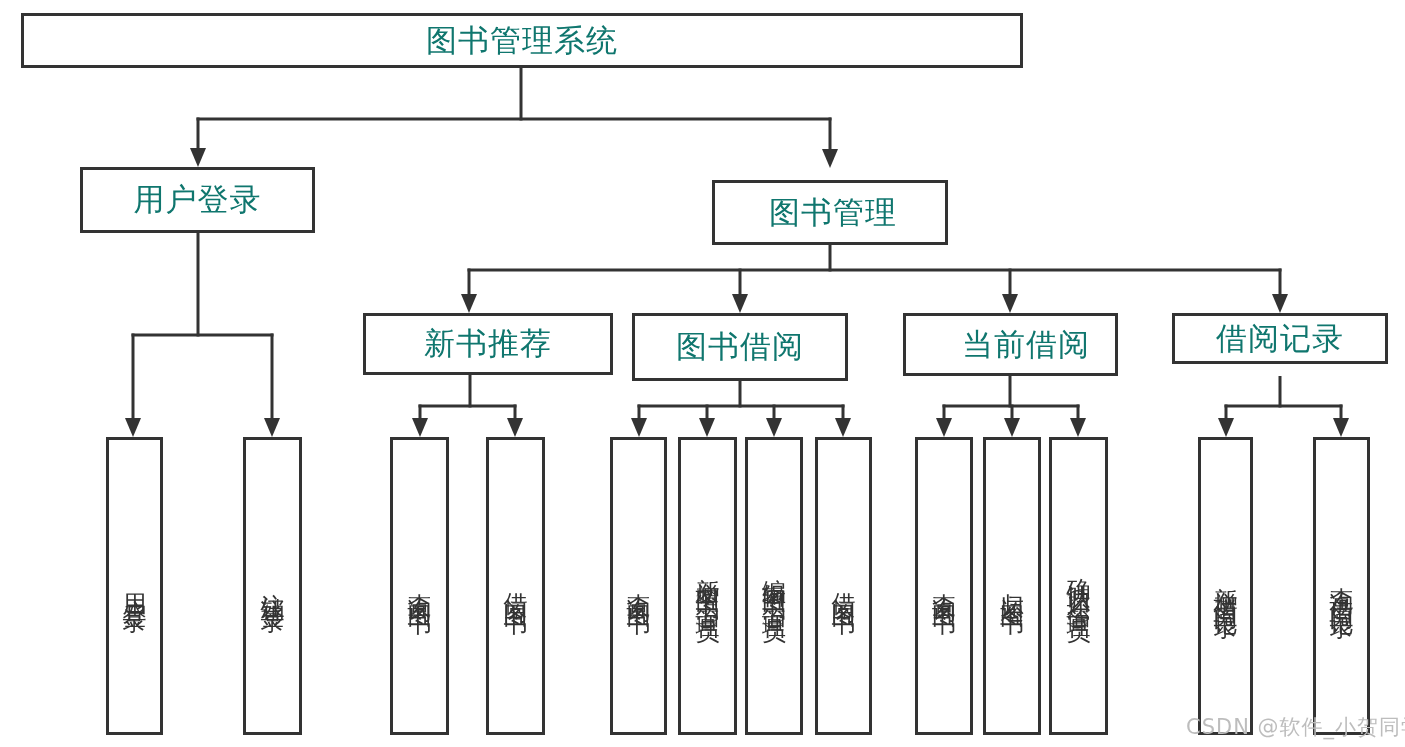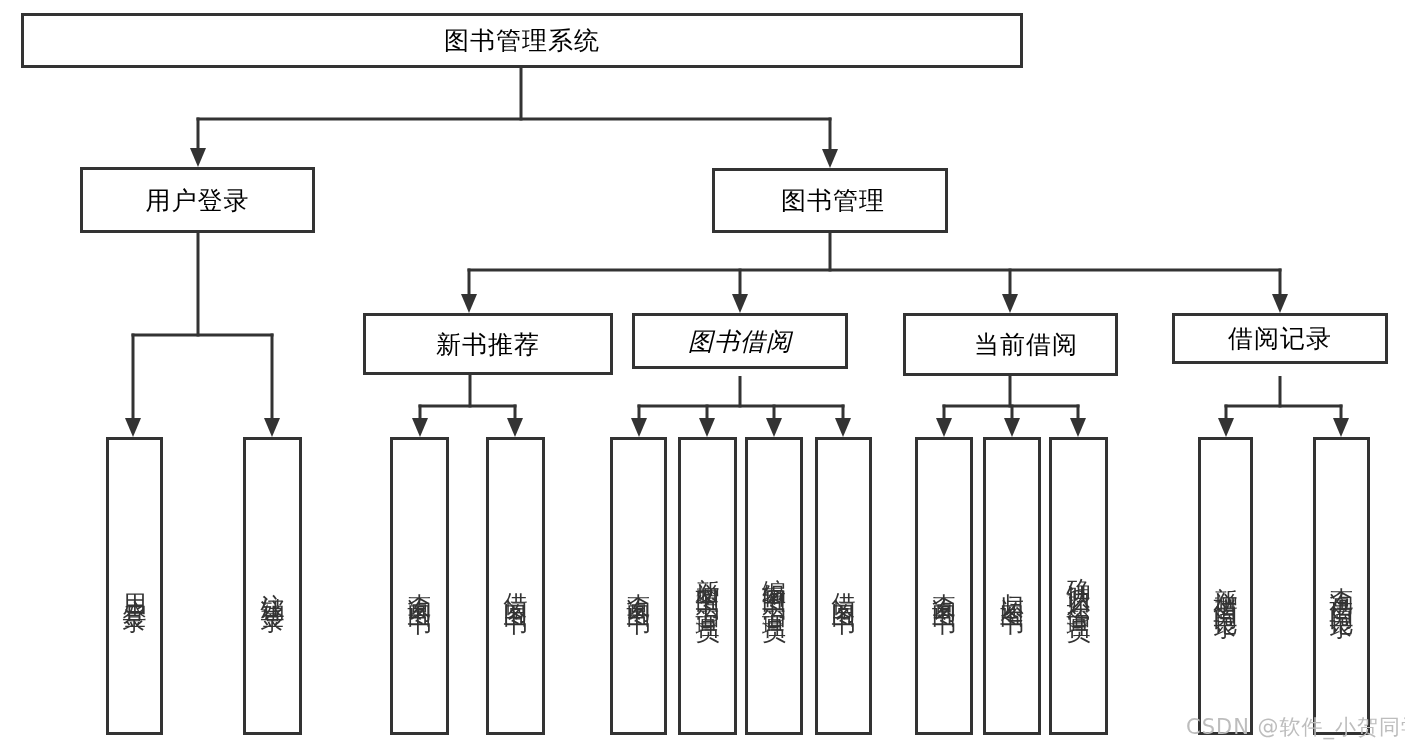--- a/index.html
+++ b/index.html
@@ -4,21 +4,21 @@
 <style>
   html,body{margin:0;padding:0;background:#ffffff;}
   .canvas{
     position:relative;width:1405px;height:747px;background:#ffffff;overflow:hidden;
     font-family:"DejaVu Sans","Liberation Sans",sans-serif;
   }
   svg.wires{position:absolute;left:0;top:0;width:1405px;height:747px;}
   .node{
     position:absolute;background:#ffffff;border:3px solid #333333;box-sizing:border-box;
     display:flex;align-items:center;justify-content:center;
-    color:#000000;font-size:25px;letter-spacing:1px;white-space:nowrap;z-index:2;
+    color:#0f766e;font-size:31px;letter-spacing:1px;white-space:nowrap;z-index:2;
   }
   .leaf{
     position:absolute;top:437px;height:298px;background:#ffffff;border:3px solid #333333;
     box-sizing:border-box;display:flex;align-items:center;justify-content:center;
     writing-mode:vertical-rl;text-orientation:mixed;line-height:1;
     color:#333333;font-size:24px;letter-spacing:6px;z-index:2;
   }
   .watermark{
     position:absolute;left:1186px;top:713px;font-size:21px;letter-spacing:1px;
     color:#bdbdbd;z-index:5;white-space:nowrap;
@@ -80,24 +80,24 @@
       <polygon points="936,418 952,418 944,437" fill="#333333"></polygon>
       <polygon points="1004,418 1020,418 1012,437" fill="#333333"></polygon>
       <polygon points="1070,418 1086,418 1078,437" fill="#333333"></polygon>
       <polygon points="1218,418 1234,418 1226,437" fill="#333333"></polygon>
       <polygon points="1333,418 1349,418 1341,437" fill="#333333"></polygon>
     </svg>
 
   <div class="node" style="left:21px;top:13px;width:1002px;height:55px;">图书管理系统</div>
 
   <div class="node" style="left:80px;top:167px;width:235px;height:66px;">用户登录</div>
-  <div class="node" style="left:712px;top:168px;width:236px;height:65px;padding-left:6px;">图书管理</div>
+  <div class="node" style="left:712px;top:180px;width:236px;height:65px;padding-left:6px;">图书管理</div>
 
   <div class="node" style="left:363px;top:313px;width:250px;height:62px;">新书推荐</div>
-  <div class="node" style="left:632px;top:313px;width:216px;height:56px;font-style:italic;">图书借阅</div>
+  <div class="node" style="left:632px;top:313px;width:216px;height:68px;">图书借阅</div>
   <div class="node" style="left:903px;top:313px;width:215px;height:63px;padding-left:31px;">当前借阅</div>
   <div class="node" style="left:1172px;top:313px;width:216px;height:51px;">借阅记录</div>
 
   <div class="leaf" style="left:106px;width:57px;">用户登录</div>
   <div class="leaf" style="left:243px;width:59px;">注销登录</div>
 
   <div class="leaf" style="left:390px;width:59px;">查询图书</div>
   <div class="leaf" style="left:486px;width:59px;">借阅图书</div>
 
   <div class="leaf" style="left:610px;width:57px;">查询图书</div>

